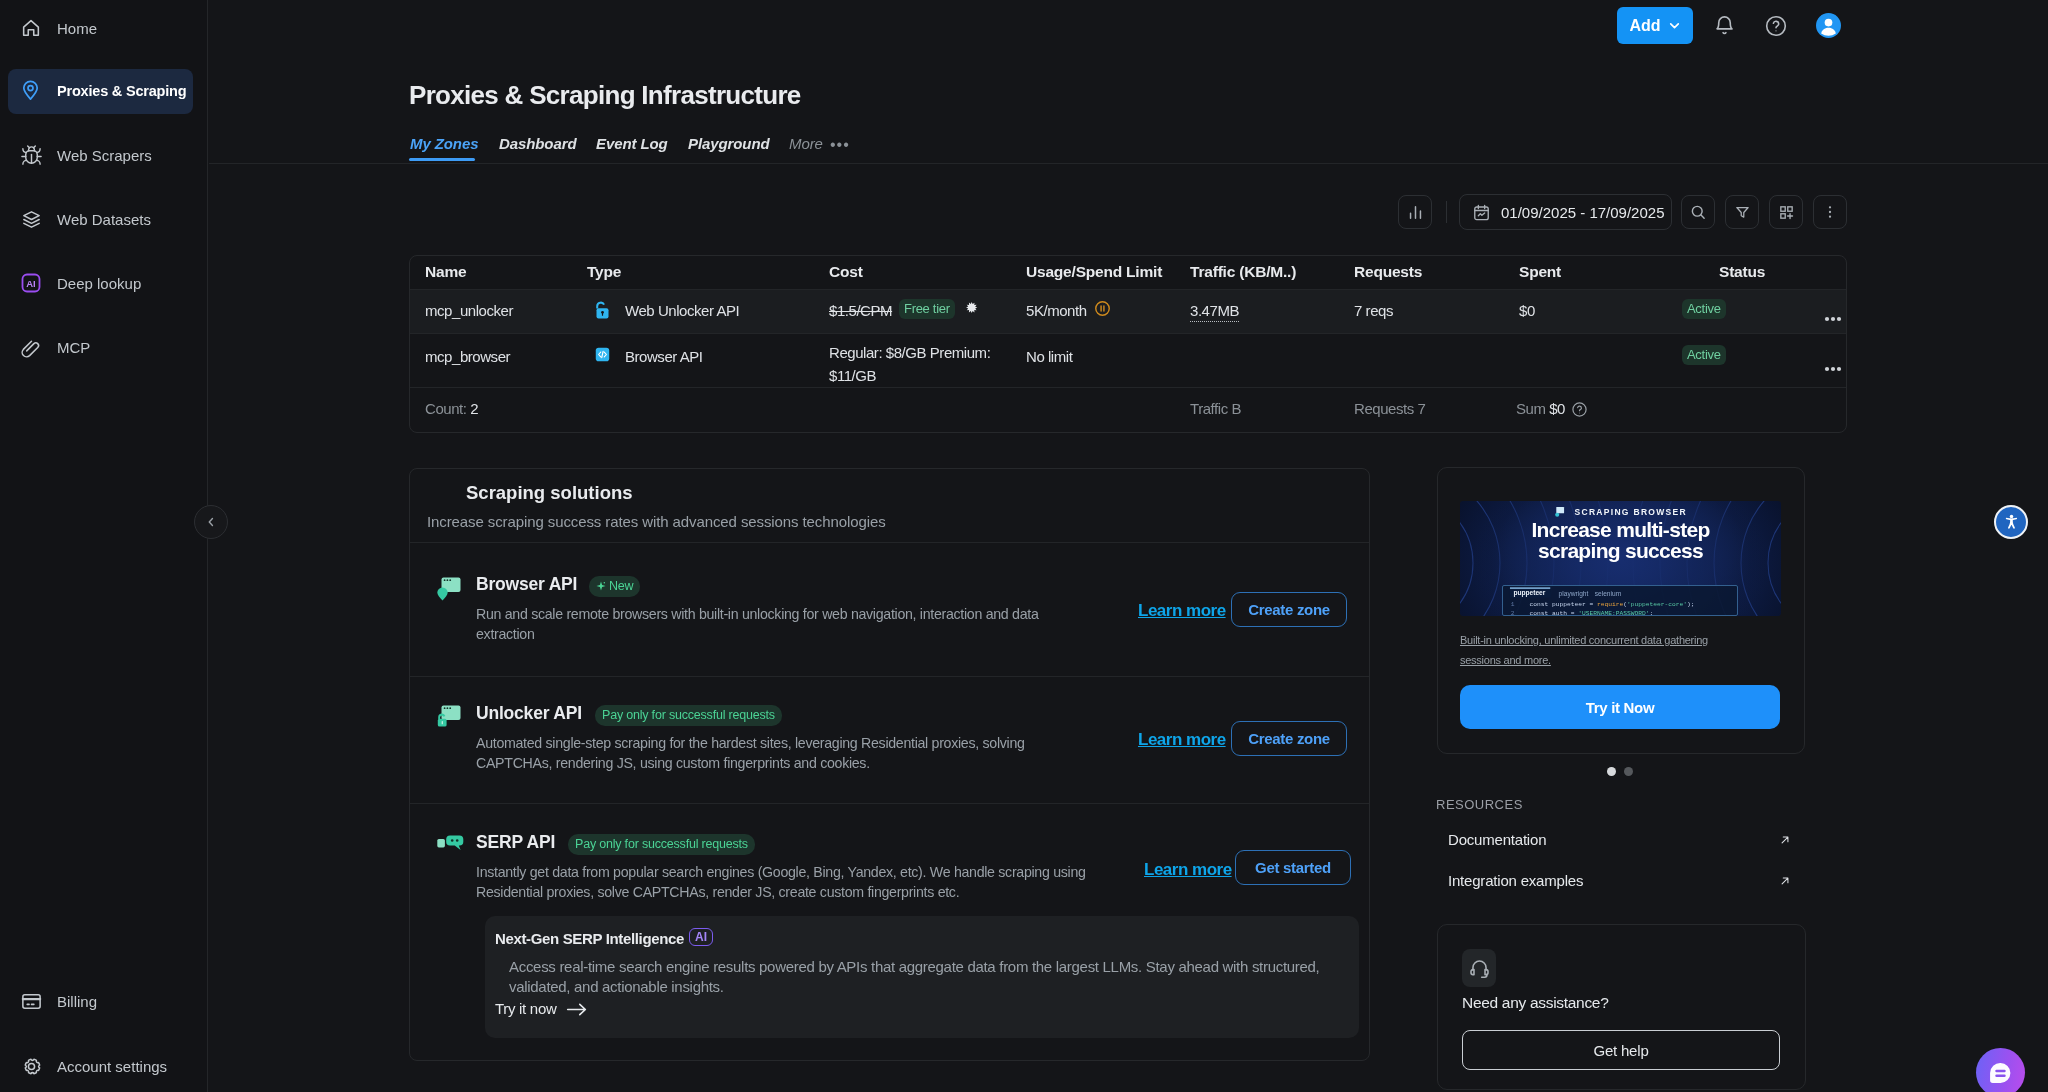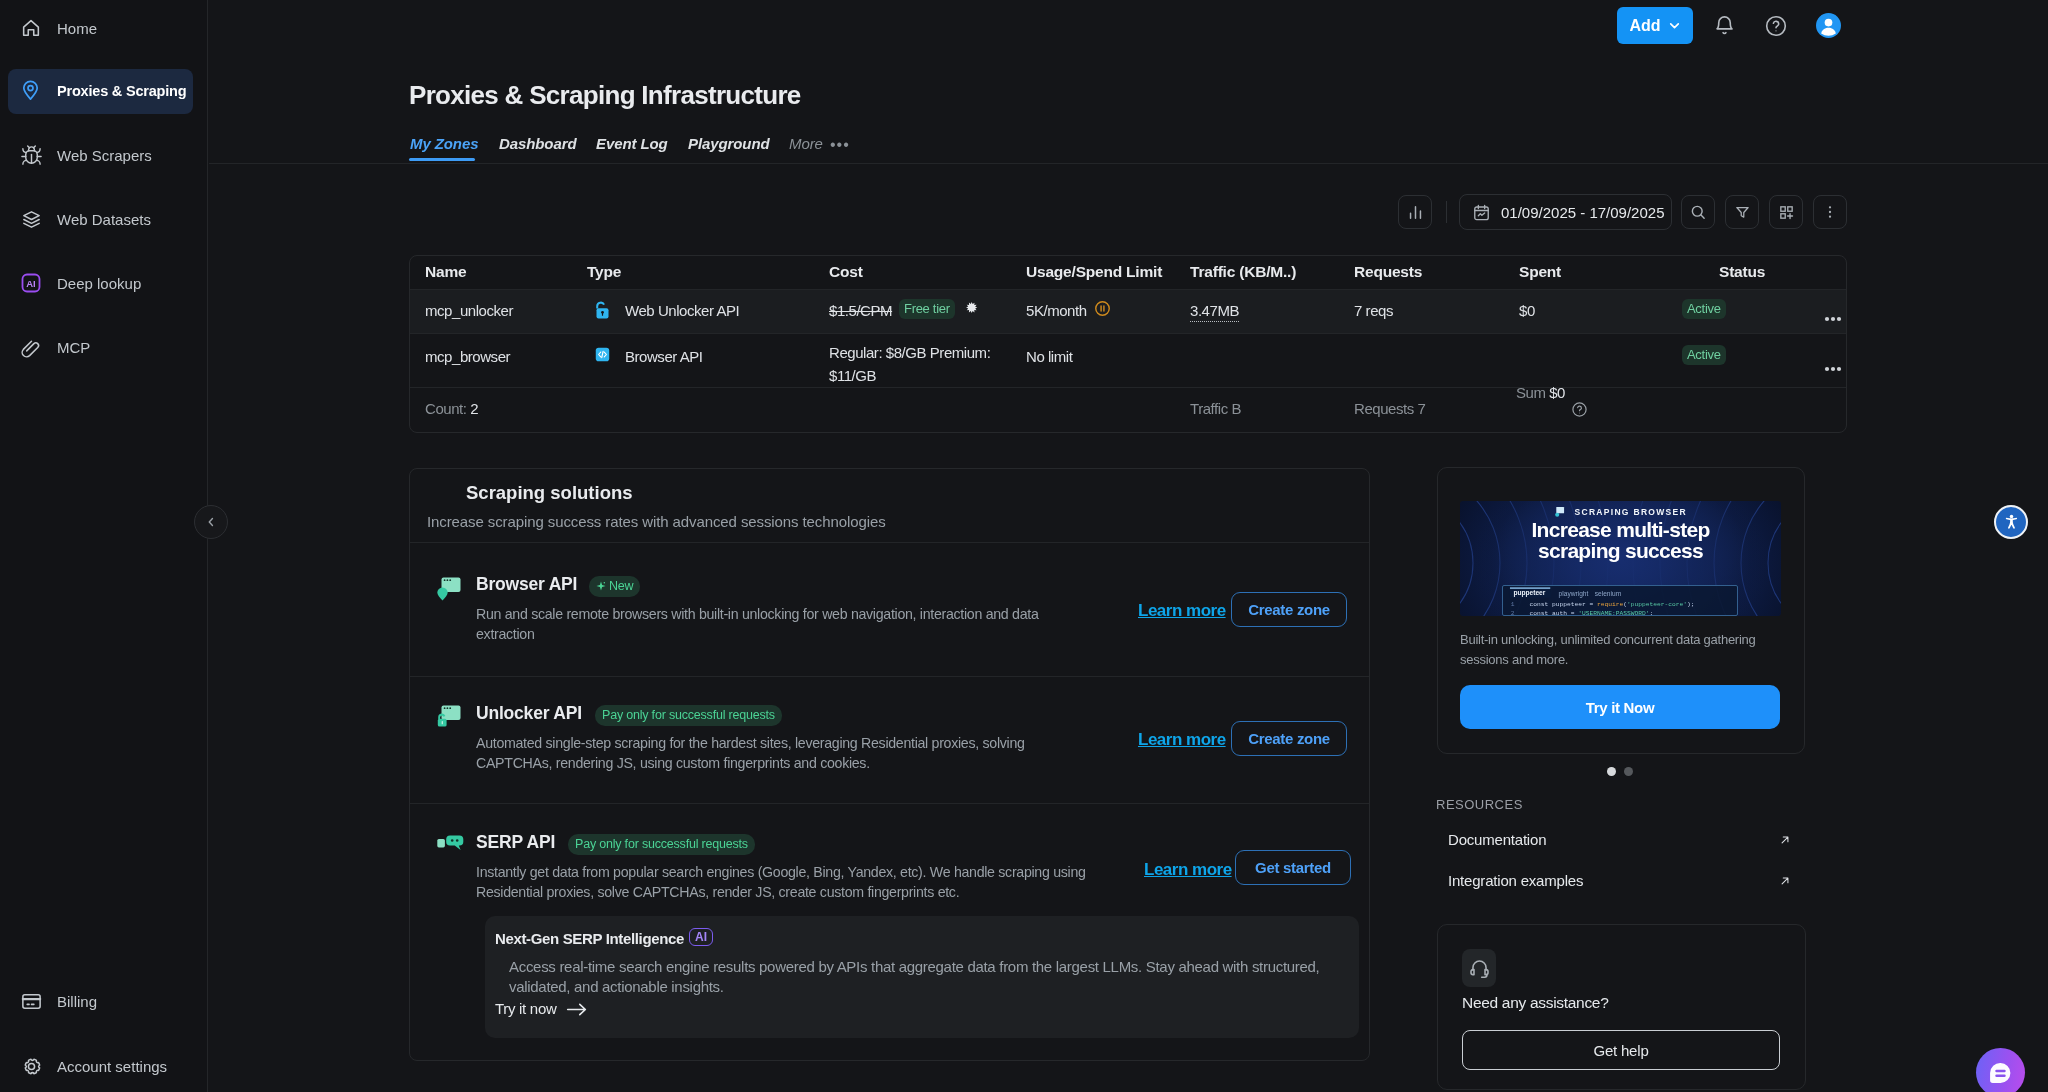--- a/index.html
+++ b/index.html
@@ -268,21 +268,21 @@
     <div class="cell" style="left:1272px; top:89px;"><span class="pill">Active</span></div>
     <div class="cell" style="left:1414px; top:102px;"><svg width="18" height="6" viewBox="0 0 18 6">
         <circle cx="3" cy="3" r="2.1" fill="#cfd3d7"></circle>
         <circle cx="9" cy="3" r="2.1" fill="#cfd3d7"></circle>
         <circle cx="15" cy="3" r="2.1" fill="#cfd3d7"></circle>
       </svg></div>
 
     <div class="cell gray" style="left:15px; top:144px;">Count: <span style="color:#dfe2e6;">2</span></div>
     <div class="cell gray" style="left:780px; top:144px;">Traffic B</div>
     <div class="cell gray" style="left:944px; top:144px;">Requests 7</div>
-    <div class="cell gray" style="left:1106px; top:128px;">Sum <span style="color:#dfe2e6;">$0</span></div>
+    <div class="cell gray" style="left:1106px; top:144px;">Sum <span style="color:#dfe2e6;">$0</span></div>
     <div class="cell" style="left:1161px; top:145px;"><svg width="17" height="17" viewBox="0 0 24 24" fill="none" stroke="#9aa0a6" stroke-width="1.7">
         <circle cx="12" cy="12" r="9.3"></circle>
         <path d="M9.4 9.3a2.7 2.7 0 0 1 5.3.8c0 1.8-2.7 2.2-2.7 3.6" stroke-linecap="round"></path>
         <circle cx="12" cy="16.8" r="0.7" fill="#9aa0a6" stroke="none"></circle>
       </svg></div>
   </div>
 
   <div id="scard">
     <div style="position:absolute; left:17px; top:13px; font-size:18.5px; font-weight:700; color:#e9ebee;margin-left:39px;">Scraping solutions</div>
     <div style="position:absolute; left:17px; top:44px; font-size:15px; letter-spacing:-0.1px; color:#99a0a7;">Increase scraping success rates with advanced sessions technologies</div>
@@ -374,21 +374,21 @@
         <div style="position:absolute; left:0; top:0; width:340px; height:45px; transform:scale(0.695); transform-origin:0 0;">
           <div style="position:absolute; left:10px; top:2px; width:58px; height:15px; background:#0a1c3c; border-top:2px solid #8fc2ee;"></div>
           <div style="position:absolute; left:15px; top:4px; color:#eef4fb; font-size:9.5px; font-weight:700;">puppeteer</div>
           <div style="position:absolute; left:80px; top:5px; color:#8ea6c8; font-size:9.5px;">playwright</div>
           <div style="position:absolute; left:132px; top:5px; color:#8ea6c8; font-size:9.5px;">selenium</div>
           <div style="position:absolute; left:11px; top:22px; color:#5e77a3; font-size:9px; font-family:'Liberation Mono',monospace; white-space:nowrap;">1&nbsp;&nbsp;&nbsp;&nbsp;<span style="color:#c7d6ee;">const puppeteer = </span><span style="color:#e8a33d;">require</span><span style="color:#c7d6ee;">(</span><span style="color:#58c9a5;">'puppeteer-core'</span><span style="color:#c7d6ee;">);</span></div>
           <div style="position:absolute; left:11px; top:35px; color:#5e77a3; font-size:9px; font-family:'Liberation Mono',monospace; white-space:nowrap;">2&nbsp;&nbsp;&nbsp;&nbsp;<span style="color:#c7d6ee;">const auth = </span><span style="color:#58c9a5;">'USERNAME:PASSWORD'</span><span style="color:#c7d6ee;">;</span></div>
         </div>
       </div>
     </div>
-    <div style="position:absolute; left:22px; top:162px; width:315px; font-size:13px; letter-spacing:-0.25px; line-height:20px; color:#99a0a7;">Built-in unlocking, unlimited concurrent data gathering<br>sessions and more.</div>
+    <div style="position:absolute; left:22px; top:162px; width:315px; font-size:11px; letter-spacing:-0.25px; line-height:20px; color:#99a0a7;text-decoration:underline;">Built-in unlocking, unlimited concurrent data gathering<br>sessions and more.</div>
     <div id="trybtn">Try it Now</div>
   </div>
   <div style="position:absolute; left:1607px; top:767px; width:9px; height:9px; border-radius:50%; background:#d6d9dc;"></div>
   <div style="position:absolute; left:1624px; top:767px; width:9px; height:9px; border-radius:50%; background:#55585c;"></div>
 
   <div style="position:absolute; left:1436px; top:797px; font-size:13px; letter-spacing:0.5px; color:#9b9fa6;">RESOURCES</div>
   <div style="position:absolute; left:1448px; top:831px; font-size:15px; letter-spacing:-0.2px; color:#e6e9ec;">Documentation</div>
   <div style="position:absolute; left:1778px; top:833px;"><svg width="14" height="14" viewBox="0 0 24 24" fill="none" stroke="#dfe2e6" stroke-width="1.8" stroke-linecap="round" stroke-linejoin="round">
       <path d="M7 17 17 7M9 7h8v8"></path>
     </svg></div>

